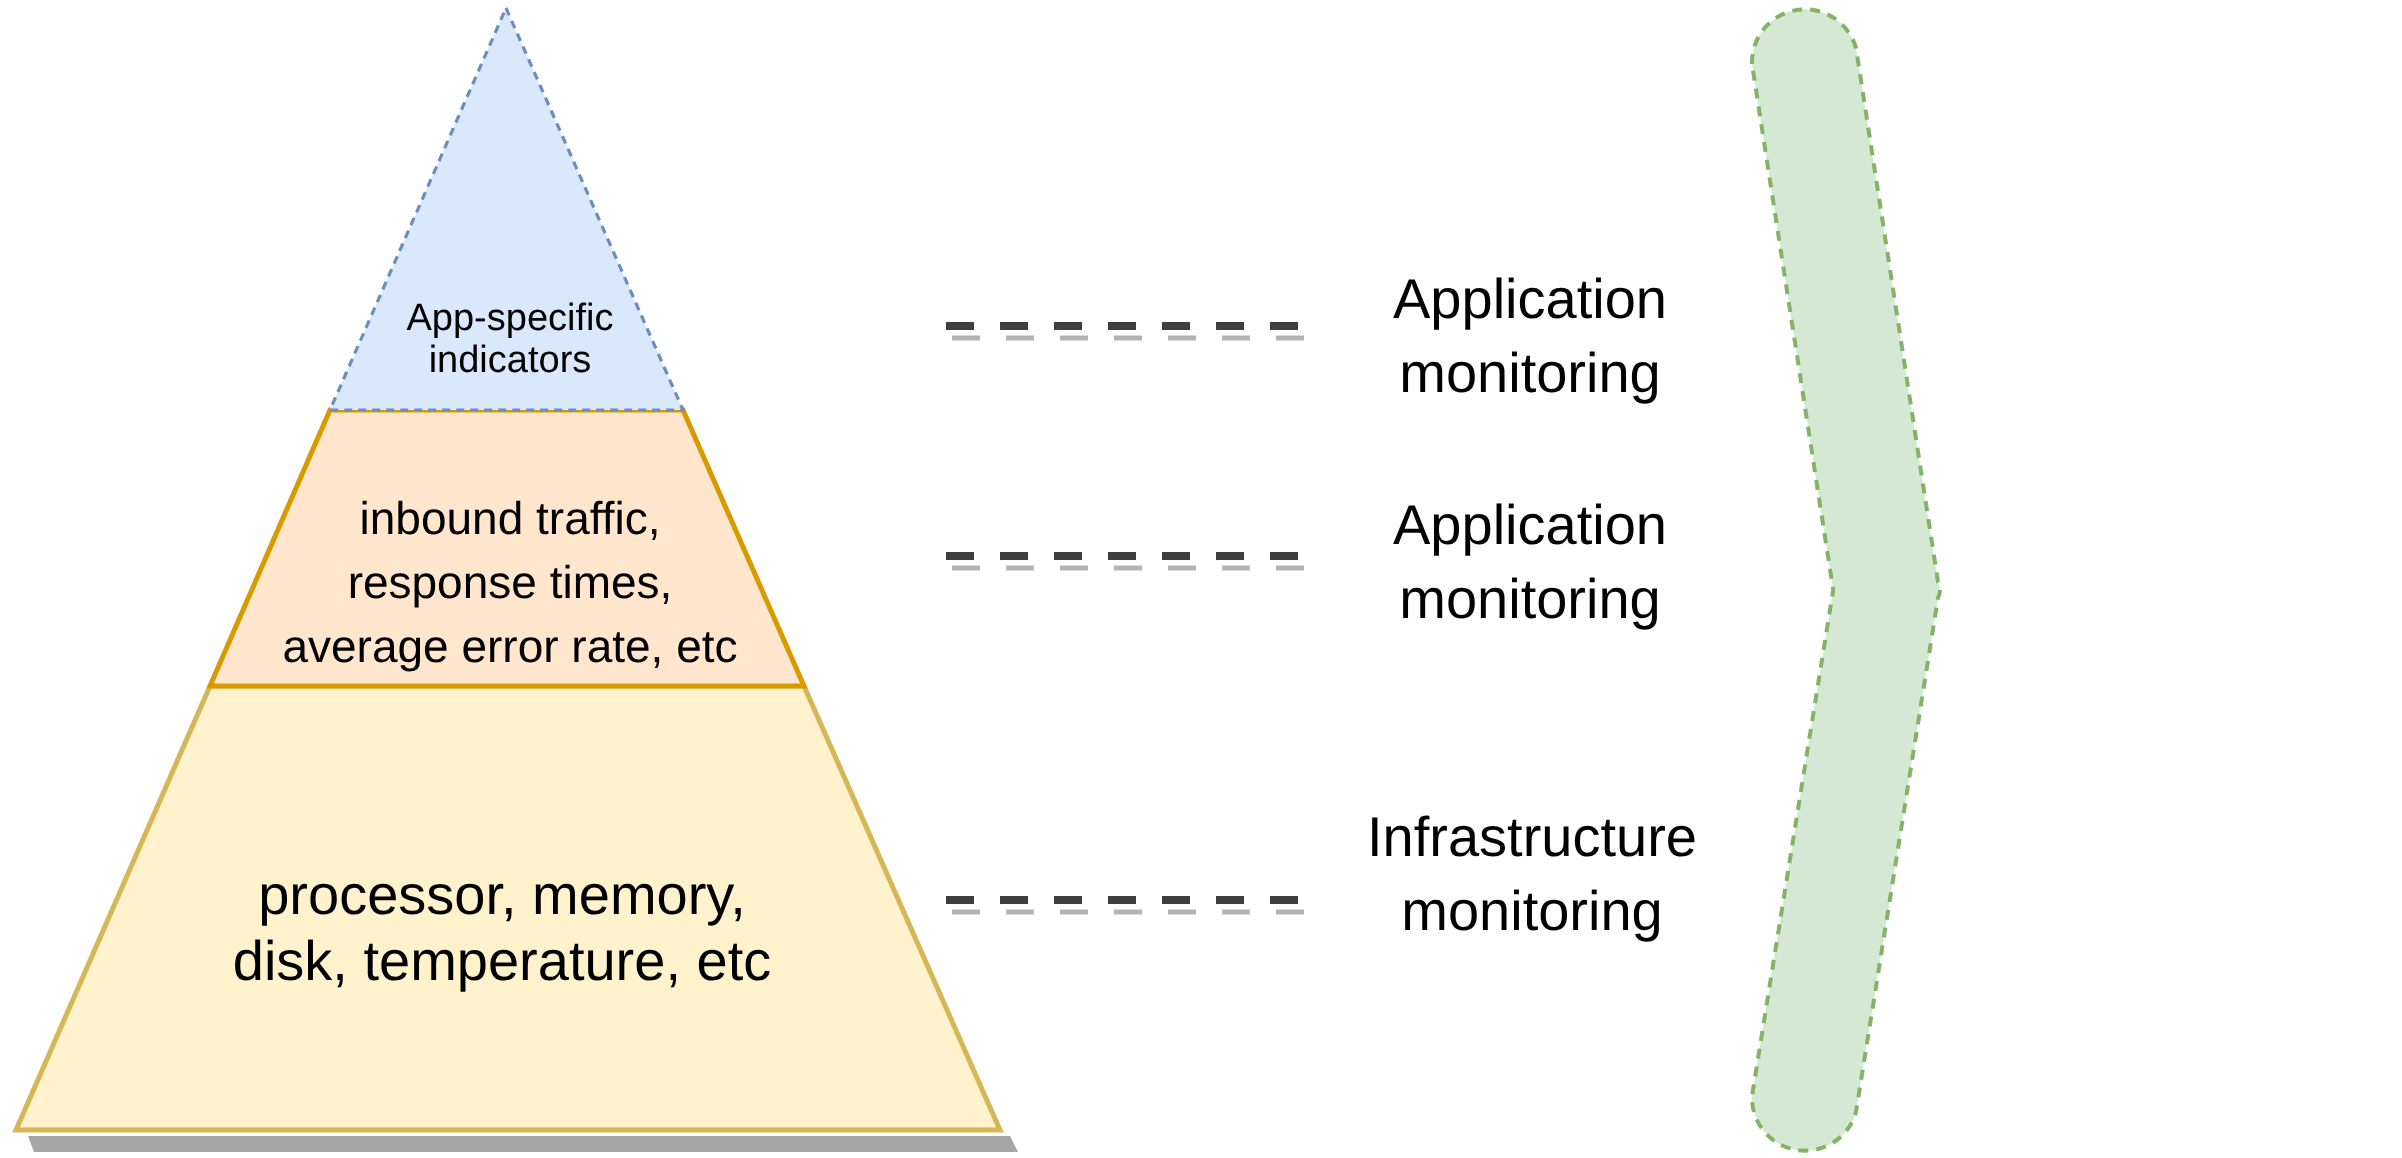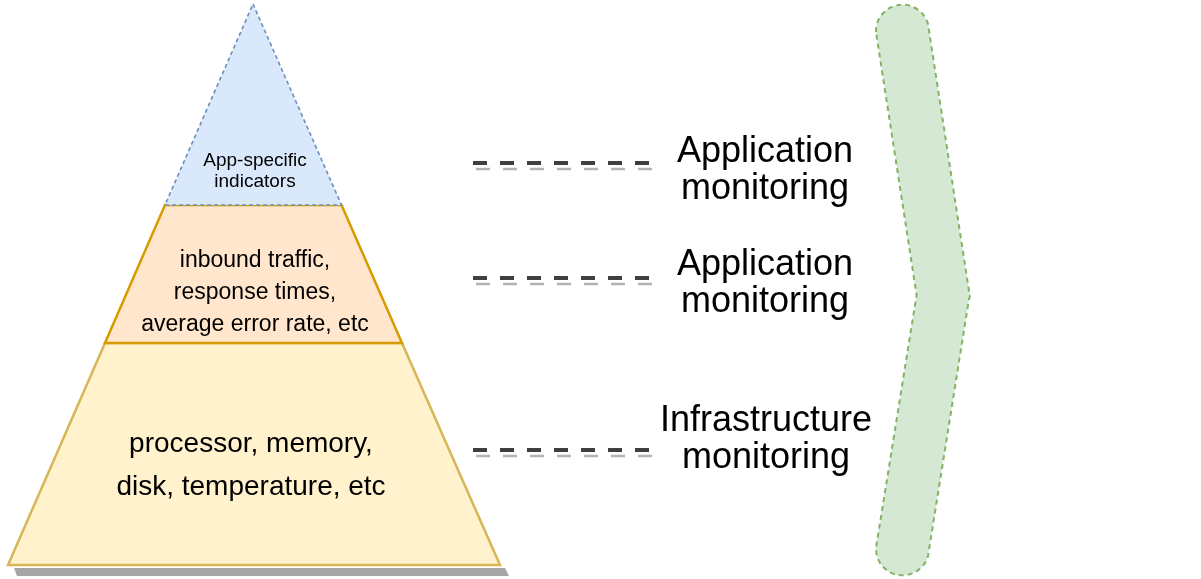--- a/index.html
+++ b/index.html
@@ -7,22 +7,22 @@
     position:relative;width:1201px;height:579px;background:#ffffff;
     font-family:"Liberation Sans","DejaVu Sans",sans-serif;overflow:hidden;
   }
   .shapes{position:absolute;left:0;top:0;width:1201px;height:579px;}
   .t{
     position:absolute;transform:translate(-50%,-50%);
     white-space:pre-line;text-align:center;color:#000;
   }
   .t-app{left:255px;top:170px;font-size:19px;line-height:21px;}
   .t-mid{left:255px;top:291px;font-size:23px;line-height:32px;}
-  .t-bottom{left:251px;top:464px;font-size:28px;line-height:43px;}
-  .t-ann{font-size:36px;line-height:37px;}
+  .t-bottom{left:251px;top:464px;font-size:28px;line-height:33px;}
+  .t-ann{font-size:28px;line-height:37px;}
   .t-ann1{left:765px;top:168px;}
   .t-ann2{left:765px;top:281px;}
   .t-ann3{left:766px;top:437px;}
   .t-scaling{left:1122px;top:286px;font-size:45px;line-height:48px;}
 </style>
 </head>
 <body>
 
 <div class="canvas">
 

